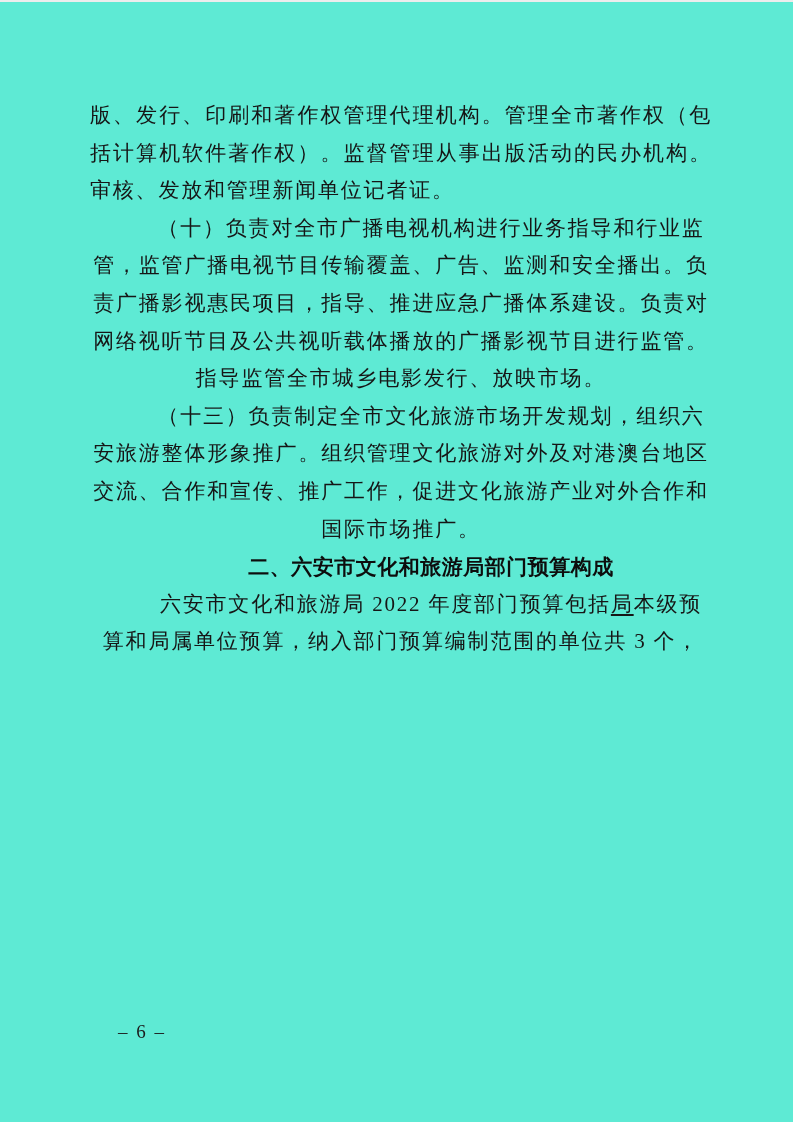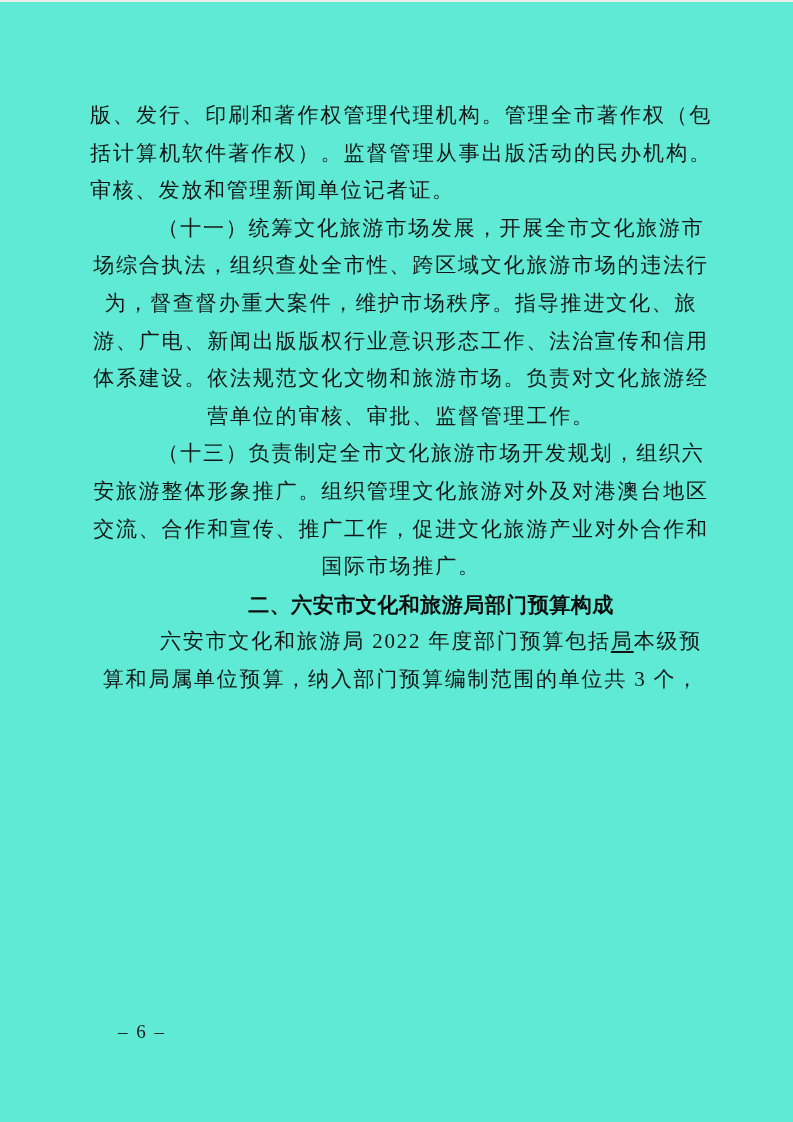--- a/index.html
+++ b/index.html
@@ -61,19 +61,19 @@
     font-family: "Liberation Serif", serif;
   }
 </style>
 </head>
 <body>
 
 <div class="page">
   <div class="scan-edge"></div>
   <main class="content">
       <p class="body-para"><span>版、发行、印刷和著作权管理代理机构。管理全市著作权（包括计算机软件著作权）。监督管理从事出版活动的民办机构。审核、发放和管理新闻单位记者证。</span></p>
-      <p class="body-para indent"><span>（十一）统筹文化旅游市场发展，开展全市文化旅游市场综合执法，组织查处全市性、跨区域文化旅游市场的违法行为，督查督办重大案件，维护市场秩序。指导推进文化、旅游、广电、新闻出版版权行业意识形态工作、法治宣传和信用体系建设。依法规范文化文物和旅游市场。负责对文化旅游经营单位的审核、审批、监督管理工作。</span></p>
+      <p class="body-para indent"><span>（十）负责对全市广播电视机构进行业务指导和行业监管，监管广播电视节目传输覆盖、广告、监测和安全播出。负责广播影视惠民项目，指导、推进应急广播体系建设。负责对网络视听节目及公共视听载体播放的广播影视节目进行监管。指导监管全市城乡电影发行、放映市场。</span></p>
       <p class="body-para indent"><span>（十三）负责制定全市文化旅游市场开发规划，组织六安旅游整体形象推广。组织管理文化旅游对外及对港澳台地区交流、合作和宣传、推广工作，促进文化旅游产业对外合作和国际市场推广。</span></p>
       <h2 class="heading indent"><span>二、六安市文化和旅游局部门预算构成</span></h2>
       <p class="body-para indent"><span>六安市文化和旅游局 2022 年度部门预算包括</span><span class="u">局</span><span>本级预算和局属单位预算，纳入部门预算编制范围的单位共 3 个，</span></p>
     </main>
   <div class="page-number">– 6 –</div>
 </div>
 
 </body></html>

